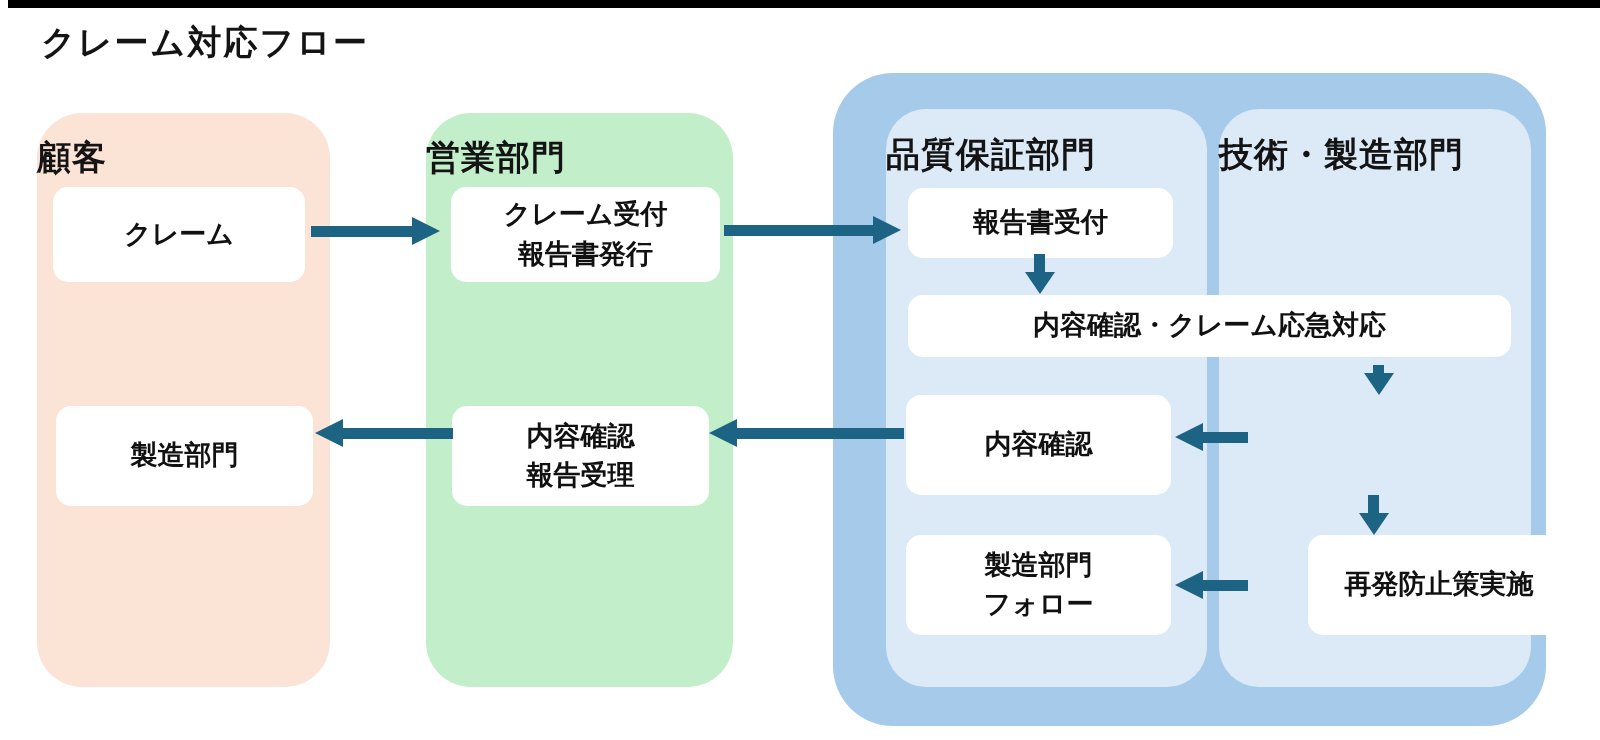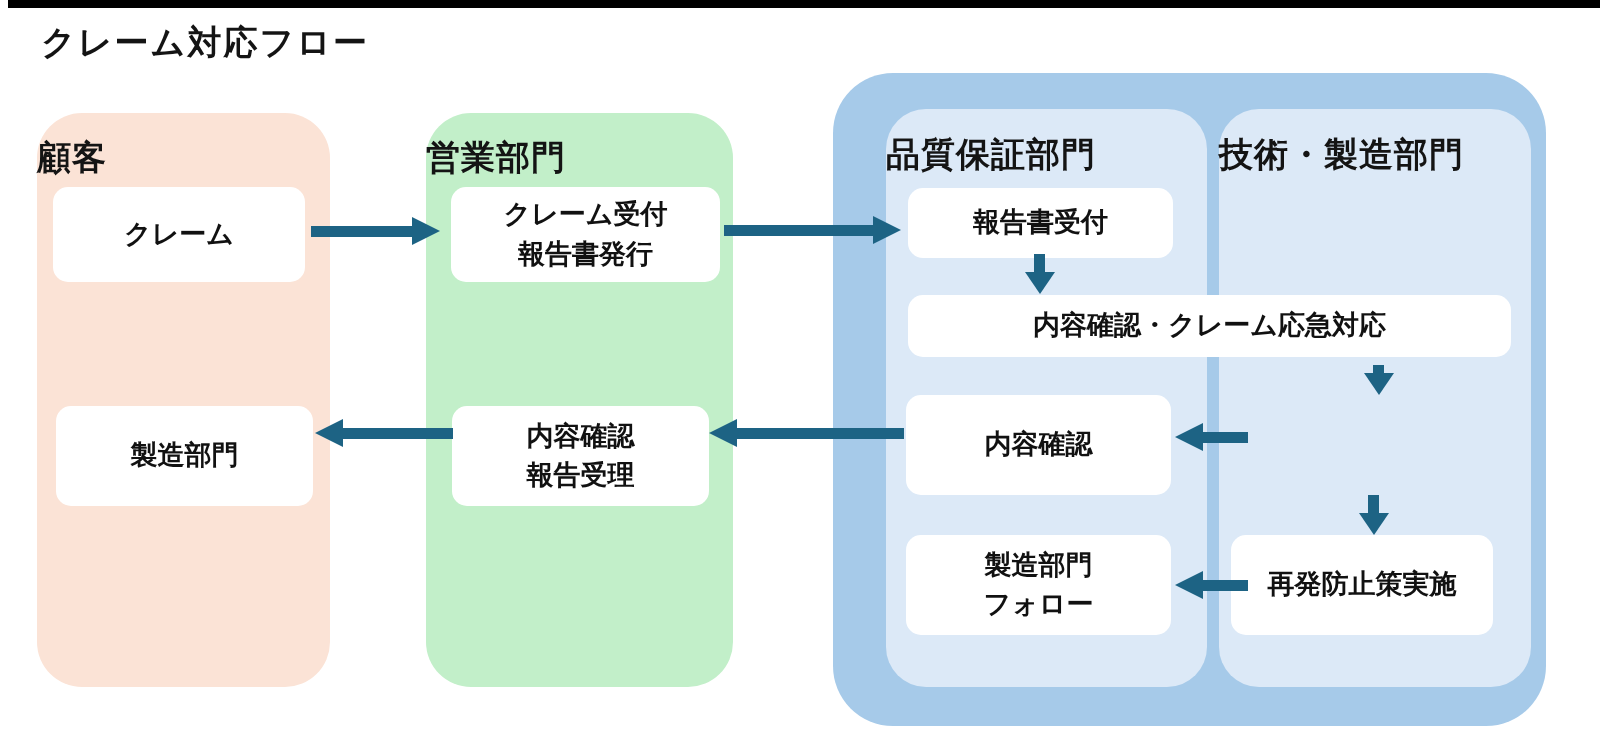--- a/index.html
+++ b/index.html
@@ -70,21 +70,21 @@
   <div class="node" style="left:898px;top:395px;width:265px;height:100px;">
     <span>内容確認</span>
   </div>
 
   <div class="node" style="left:898px;top:535px;width:265px;height:100px;">
     <span>製造部門</span>
     <span>フォロー</span>
   </div>
 
 
-  <div class="node" style="left:1223px;top:535px;width:262px;height:100px;">
+  <div class="node" style="left:1300px;top:535px;width:262px;height:100px;">
     <span>再発防止策実施</span>
   </div>
 
   <div class="node" style="left:48px;top:406px;width:257px;height:100px;">
     <span>製造部門</span>
   </div>
 
   <div class="node" style="left:444px;top:406px;width:257px;height:100px;">
     <span>内容確認</span>
     <span>報告受理</span>

